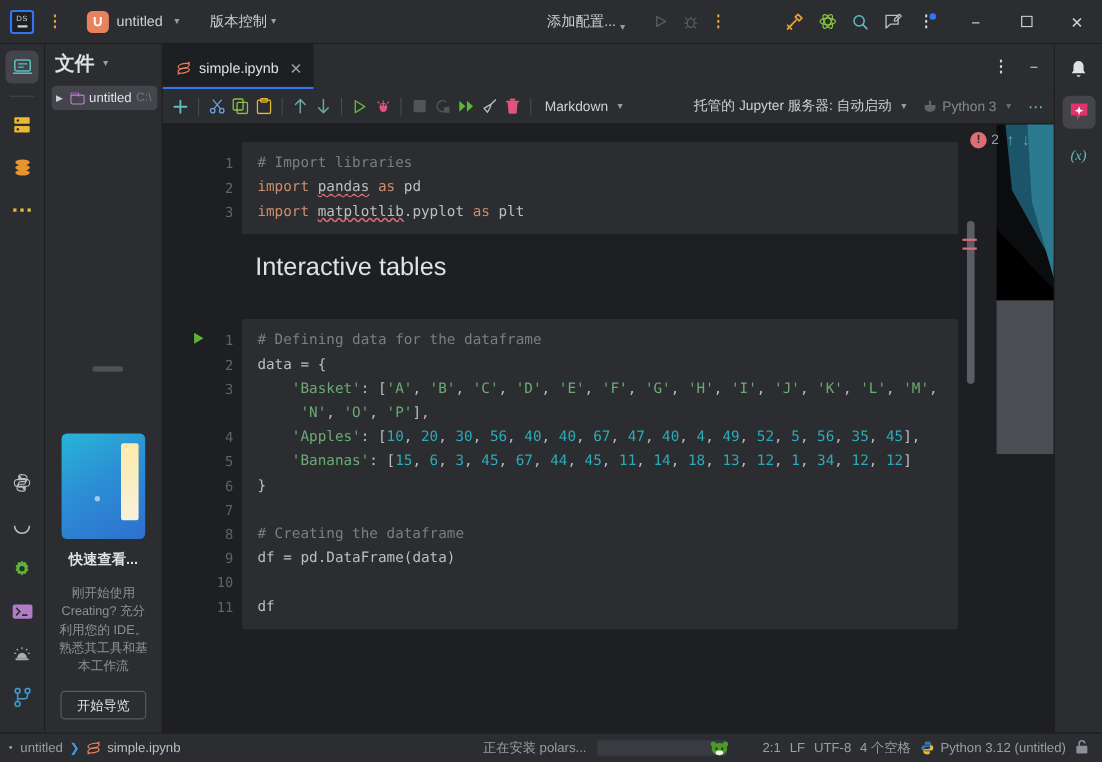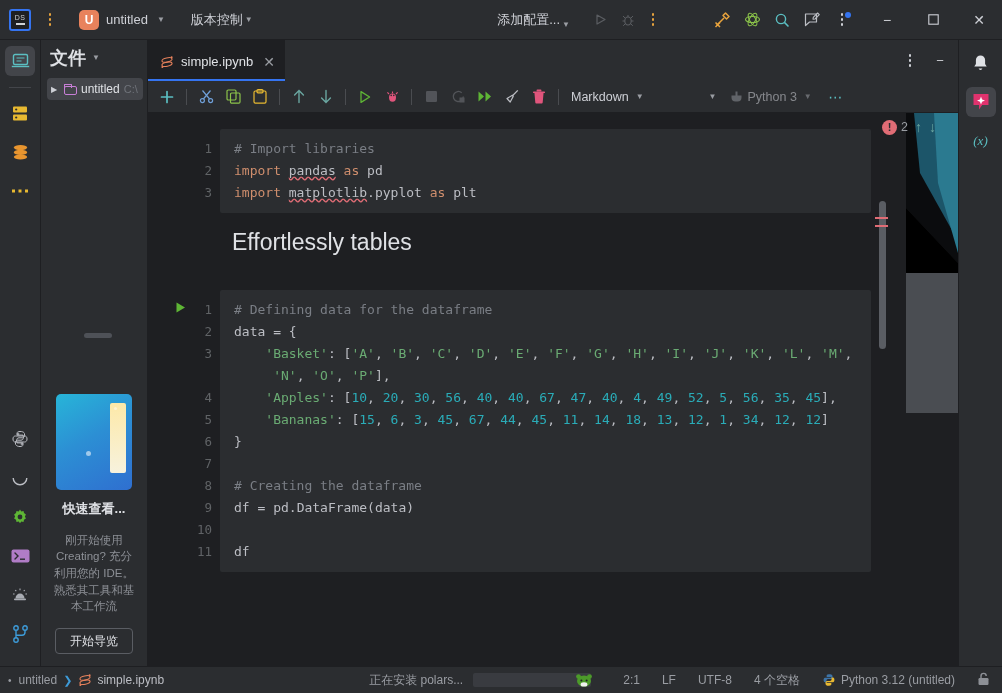--- a/index.html
+++ b/index.html
@@ -217,21 +217,21 @@
     display: flex; flex-direction: column; align-items: center; padding-top: 8px;
     border-left: 1px solid #1e1f22;
   }
 
   
   .statusbar {
     height: 27px; flex: 0 0 27px; background: #2b2d30; display: flex; align-items: center;
     padding: 0 8px; gap: 0; border-top: 1px solid #1e1f22; font-size: 12px; color: #9a9da3;
   }
   .crumb { display: flex; align-items: center; gap: 5px; cursor: pointer; padding: 2px 4px; border-radius: 3px; }
-  .sb-right { margin-left: auto; display: flex; align-items: center; gap: 14px; }
+  .sb-right { margin-left: auto; display: flex; align-items: center; }
   .sb-item { cursor: pointer; padding: 2px 4px; border-radius: 3px; white-space: nowrap; }
   .progtext { font-size: 12px; color: #9a9da3; margin-right: 10px; }
   .progbar { width: 118px; height: 14px; background: #393b40; border-radius: 2px; position: relative; overflow: hidden; }
   .progbar .fill { position: absolute; left: 0; top: 0; bottom: 0; width: 0; background: #3574f0; }
   .ipynb-ico { display: inline-block; width: 14px; height: 12px; }
 </style>
 </head>
 <body>
 
 <div class="app">
@@ -541,20 +541,21 @@
             <rect x="4.6" y="0.6" width="4.8" height="2" rx=".7" fill="#e0557c"></rect>
             <rect x="1" y="2.6" width="12" height="1.5" rx=".7" fill="#e0557c"></rect>
           </svg>
         </div>
         <span class="nb-sep"></span>
         <div class="nb-select">
           <span>Markdown</span>
           <span class="chev">▼</span>
         </div>
         <div class="nb-select" style="margin-left:50px">
+          <span>托管的 Jupyter 服务器: 自动启动</span>
           <span class="chev">▼</span>
         </div>
         <div class="nb-select dim">
           <svg width="13" height="13" viewBox="0 0 13 13">
             <path d="M1.5 5.5 h4 v-4 h2 v4 h4 v2 a4 4 0 0 1 -4 4 h-2 a4 4 0 0 1 -4 -4 Z" fill="#8d9096"></path>
           </svg>
           <span>Python 3</span>
           <span class="chev">▼</span>
         </div>
         <div class="nbi" style="margin-left:4px">
@@ -602,21 +603,21 @@
                   <span class="ctext"><span class="kw">import</span><span class="op"> </span><span class="id wavy">pandas</span><span class="op"> </span><span class="kw">as</span><span class="op"> </span><span class="id">pd</span></span>
                 </div>
                 <div class="codeline" style="position: relative;">
                   <span class="lnum">3</span>
                   <span class="ctext"><span class="kw">import</span><span class="op"> </span><span class="id wavy">matplotlib</span><span class="op">.</span><span class="id">pyplot</span><span class="op"> </span><span class="kw">as</span><span class="op"> </span><span class="id">plt</span></span>
                 </div>
               </div>
             </div>
             <div class="cell">
               <div class="md-cell">
-                <div class="md-h1">Effortlessly tables</div>
+                <div class="md-h1">Interactive tables</div>
               </div>
             </div>
             <div class="cell">
               <div class="code-cell">
                 <div class="run-arrow">
                   <svg width="13" height="13" viewBox="0 0 13 13">
                     <path d="M2.5 1.4 L11 6.5 L2.5 11.6 Z" fill="#5eb535"></path>
                   </svg>
                 </div>
                 <div class="codeline" style="position: relative;">

